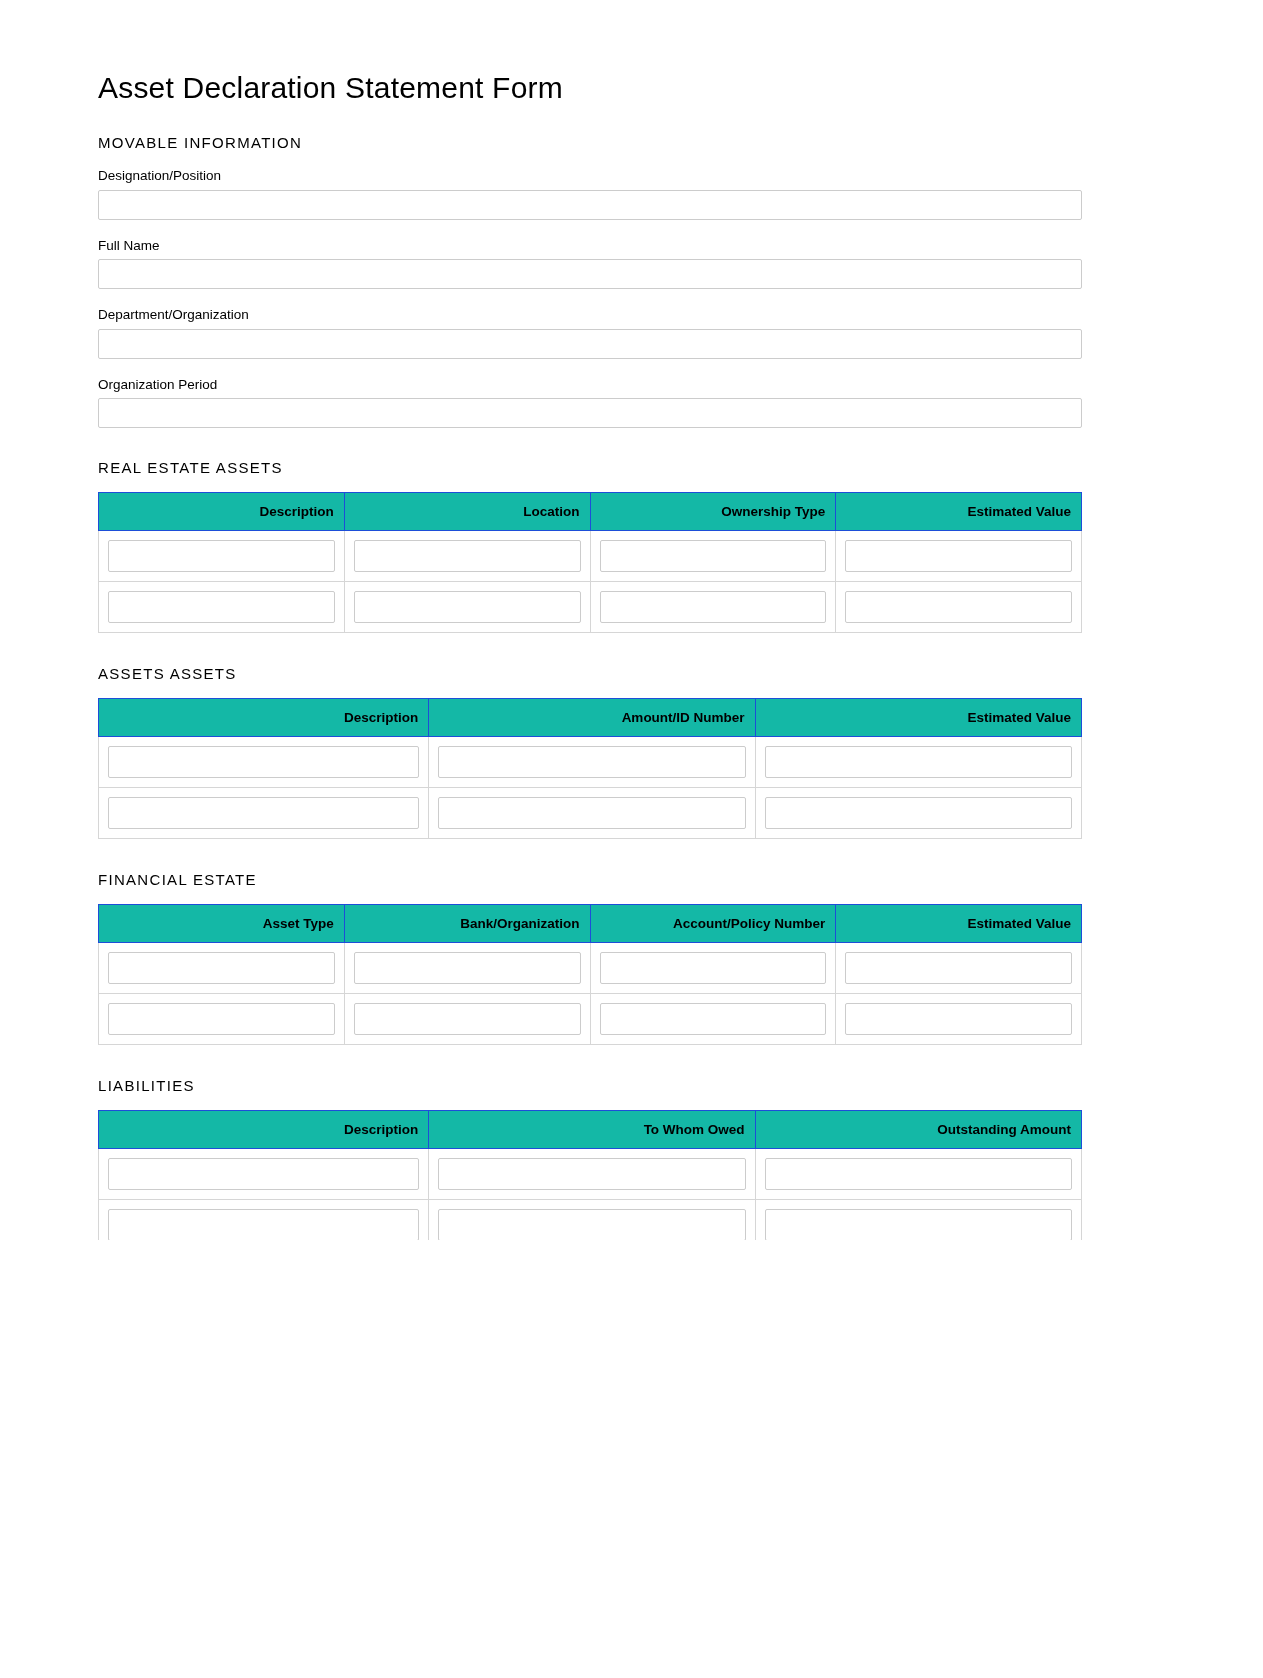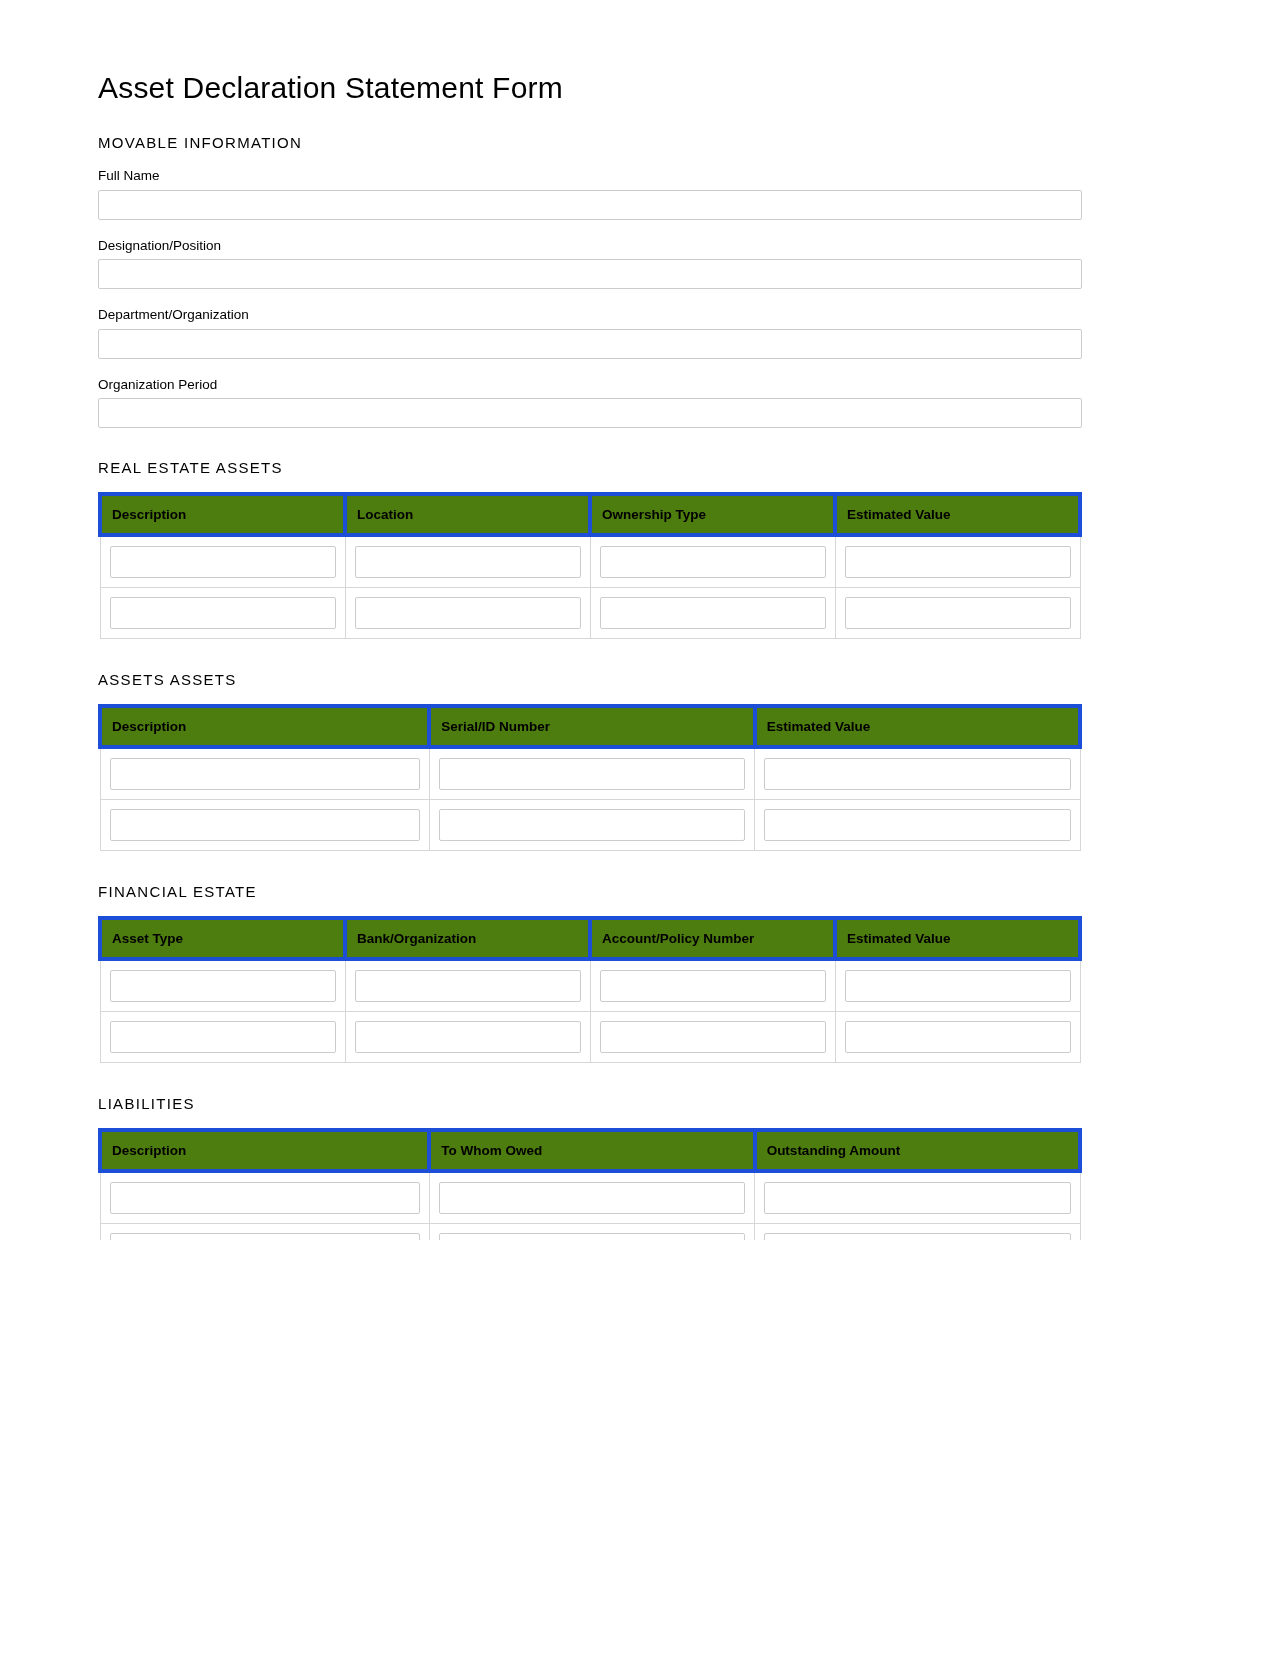--- a/index.html
+++ b/index.html
@@ -74,27 +74,27 @@
     outline: none;
   }
   table.form-table {
     width: 984px;
     border-collapse: collapse;
     table-layout: fixed;
     margin: 0 0 4px 0;
     border: 1px solid #d6d6d6;
   }
   table.form-table th {
-    border: 4px solid #1d4ed8;
-    text-align: left;
+    border: 1px solid #1d4ed8;
+    text-align: right;
     font-size: 13.5px;
     font-weight: bold;
     color: #000;
     padding: 11px 10px;
-    background: #4d7c0f;
+    background: #14b8a6;
     vertical-align: middle;
   }
   table.form-table td {
     border: 1px solid #d6d6d6;
     padding: 9px 9px;
     background: #ffffff;
     vertical-align: middle;
   }
   table.form-table td input.cell-input {
     display: block;
@@ -126,26 +126,26 @@
 <div class="page">
   <div class="content-clip">
     <div class="content">
 
       <h1 class="form-title">Asset Declaration Statement Form</h1>
 
       <div class="section-block">
         <div class="section-header">MOVABLE INFORMATION</div>
 
         <div class="field">
-          <div class="field-label">Full Name</div>
+          <div class="field-label">Designation/Position</div>
           <input class="field-input" type="text" placeholder="" style="">
         </div>
 
         <div class="field">
-          <div class="field-label">Designation/Position</div>
+          <div class="field-label">Full Name</div>
           <input class="field-input" type="text" placeholder="" style="">
         </div>
 
         <div class="field">
           <div class="field-label">Department/Organization</div>
           <input class="field-input" type="text" placeholder="" style="">
         </div>
 
         <div class="field">
           <div class="field-label">Organization Period</div>
@@ -213,21 +213,21 @@
 
         <table class="form-table">
           <colgroup>
             <col style="width:33.6%">
               <col style="width:33.2%">
               <col style="width:33.2%">
           </colgroup>
           <thead>
             <tr>
               <th>Description</th>
-              <th>Serial/ID Number</th>
+              <th>Amount/ID Number</th>
               <th>Estimated Value</th>
             </tr>
           </thead>
           <tbody>
             <tr>
               <td>
                   <input class="cell-input" type="text" style="">
                 </td>
               <td>
                   <input class="cell-input" type="text" style="">

